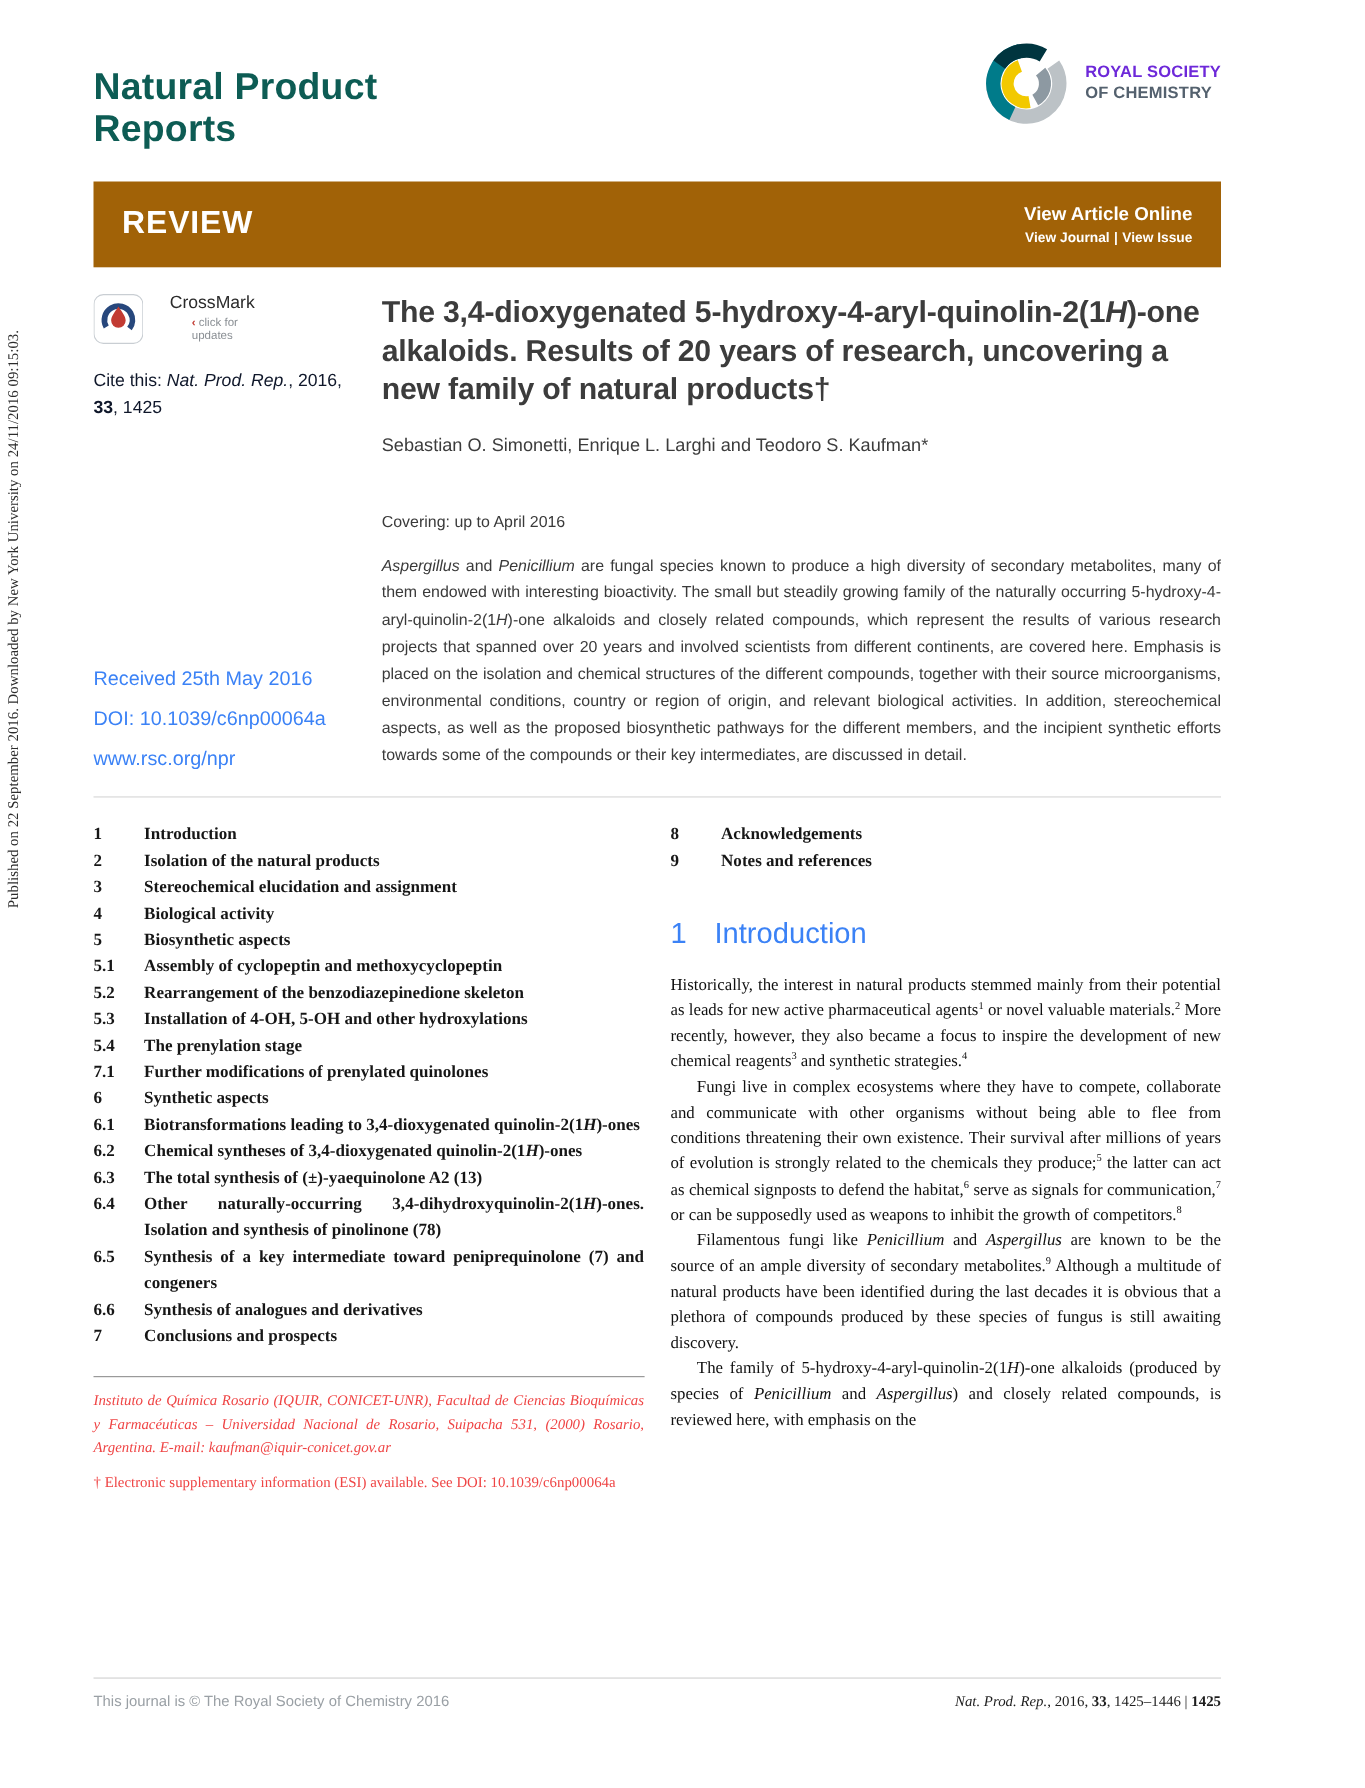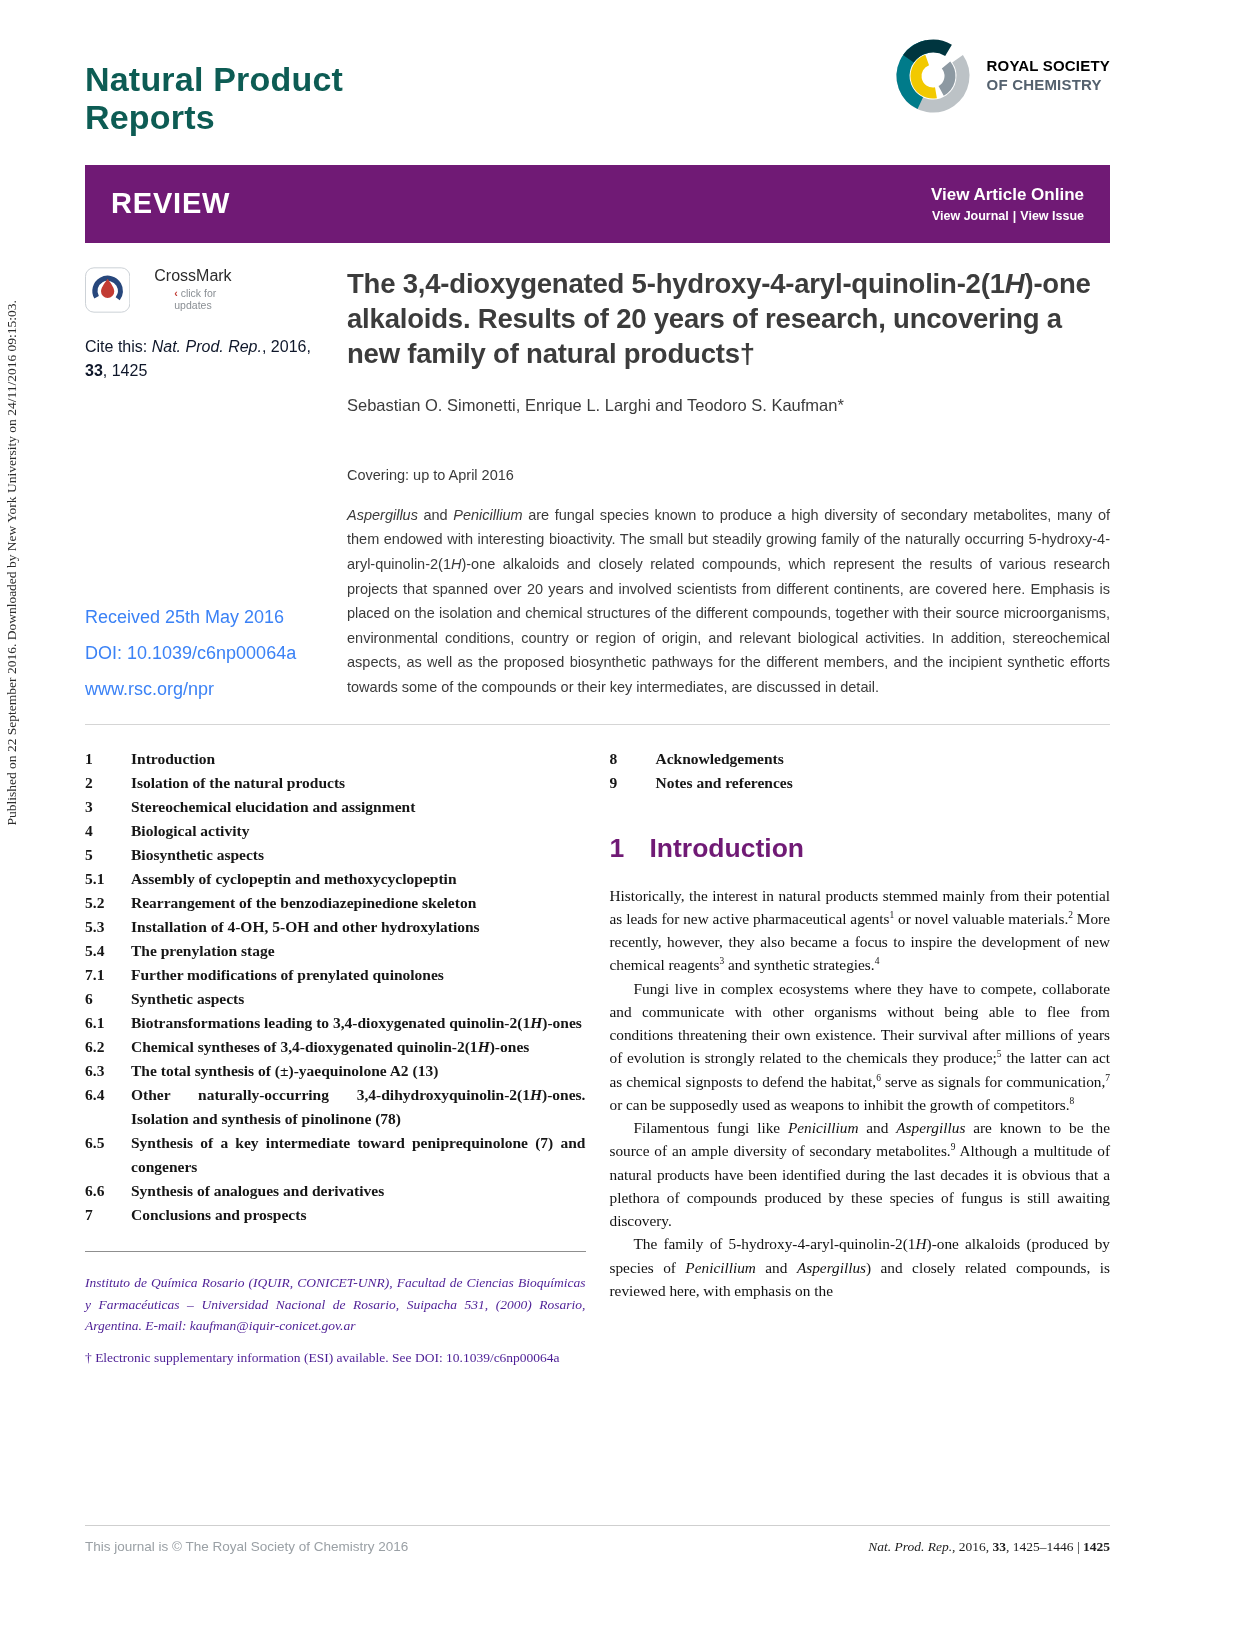--- a/index.html
+++ b/index.html
@@ -10,25 +10,25 @@
   .stamp { position:absolute; left:4px; top:300px; writing-mode:vertical-rl; transform:rotate(180deg);
            font-family:"Liberation Serif", serif; font-size:13.5px; color:#2b2b2b; white-space:nowrap; }
 
   .content { position:absolute; left:85px; top:0; width:1025px; }
 
   
   .masthead { display:flex; justify-content:space-between; align-items:flex-start; padding-top:30px; }
   .journal-title { margin-top:30px; font-size:34px; font-weight:bold; color:#0d5c54; line-height:1.13; letter-spacing:0.2px; }
   .rsc-logo { display:flex; align-items:center; gap:10px; margin-top:2px; }
   .rsc-text { font-size:15px; line-height:1.25; font-weight:bold; letter-spacing:0.2px; }
-  .rsc-text .l1 { color:#000000; }
+  .rsc-text .l1 { color:#6d28d9; }
   .rsc-text .l2 { color:#54616e; }
 
   
-  .banner { margin-top:28px; background:#701a75; height:78px; display:flex; align-items:center;
+  .banner { margin-top:28px; background:#a16207; height:78px; display:flex; align-items:center;
             justify-content:space-between; padding:0 26px; box-sizing:border-box; }
   .banner-label { color:#fff; font-size:29px; font-weight:bold; letter-spacing:0.8px; }
   .banner-right { text-align:right; color:#fff; }
   .banner-va { font-size:17px; font-weight:bold; cursor:pointer; }
   .banner-links { font-size:12.5px; font-weight:bold; margin-top:4px; }
   .banner-links span { cursor:pointer; }
   .banner-links .sep { margin:0 4px; cursor:default; }
 
   
   .article-grid { display:grid; grid-template-columns:262px 1fr; margin-top:24px; }
@@ -49,27 +49,27 @@
   .abstract { margin:0; font-size:14.5px; color:#3a3a3a; line-height:1.7; text-align:justify; }
 
   .rule { border:none; border-top:1px solid #d5d5d5; margin:24px 0 22px 0; }
 
   
   .main { display:grid; grid-template-columns:1fr 1fr; column-gap:24px; font-family:"Liberation Serif", serif; }
   .toc-item { display:grid; grid-template-columns:46px 1fr; font-weight:bold; font-size:15.5px;
               line-height:1.55; color:#161616; cursor:pointer; }
   .toc-label { text-align:justify; }
 
-  .affil-block { margin-top:24px; border-top:1px solid #8f8f8f; padding-top:20px;
-                 font-size:13.5px; line-height:1.6; color:#4c1d95; }
+  .affil-block { margin-top:24px; border-top:1px solid #8f8f8f; padding-top:10px;
+                 font-size:13.5px; line-height:1.6; color:#ef4444; }
   .affil { margin:0; font-style:italic; text-align:justify; }
   .esi-note { margin:10px 0 0 0; text-align:justify; }
 
-  .section-heading { font-family:"Liberation Sans", sans-serif; font-size:26.5px; font-weight:700;
-                     color:#701a75; margin:38px 0 20px 0; }
+  .section-heading { font-family:"Liberation Sans", sans-serif; font-size:26.5px; font-weight:400;
+                     color:#3b82f6; margin:38px 0 20px 0; }
   .section-heading .num { display:inline-block; min-width:40px; }
   .body-par { margin:0; font-size:15.3px; line-height:1.52; text-align:justify; color:#101010; }
   .body-par.indent { text-indent:24px; }
 
   
   .footer { position:absolute; left:85px; width:1025px; bottom:70px; background:#fff; z-index:2;
             border-top:1px solid #cfcfcf; padding-top:13px; display:flex; justify-content:space-between; }
   .footer-left { font-size:13.5px; color:#9aa0a5; }
   .footer-right { font-family:"Liberation Serif", serif; font-size:13.5px; color:#1d1d1d; }
 </style>

